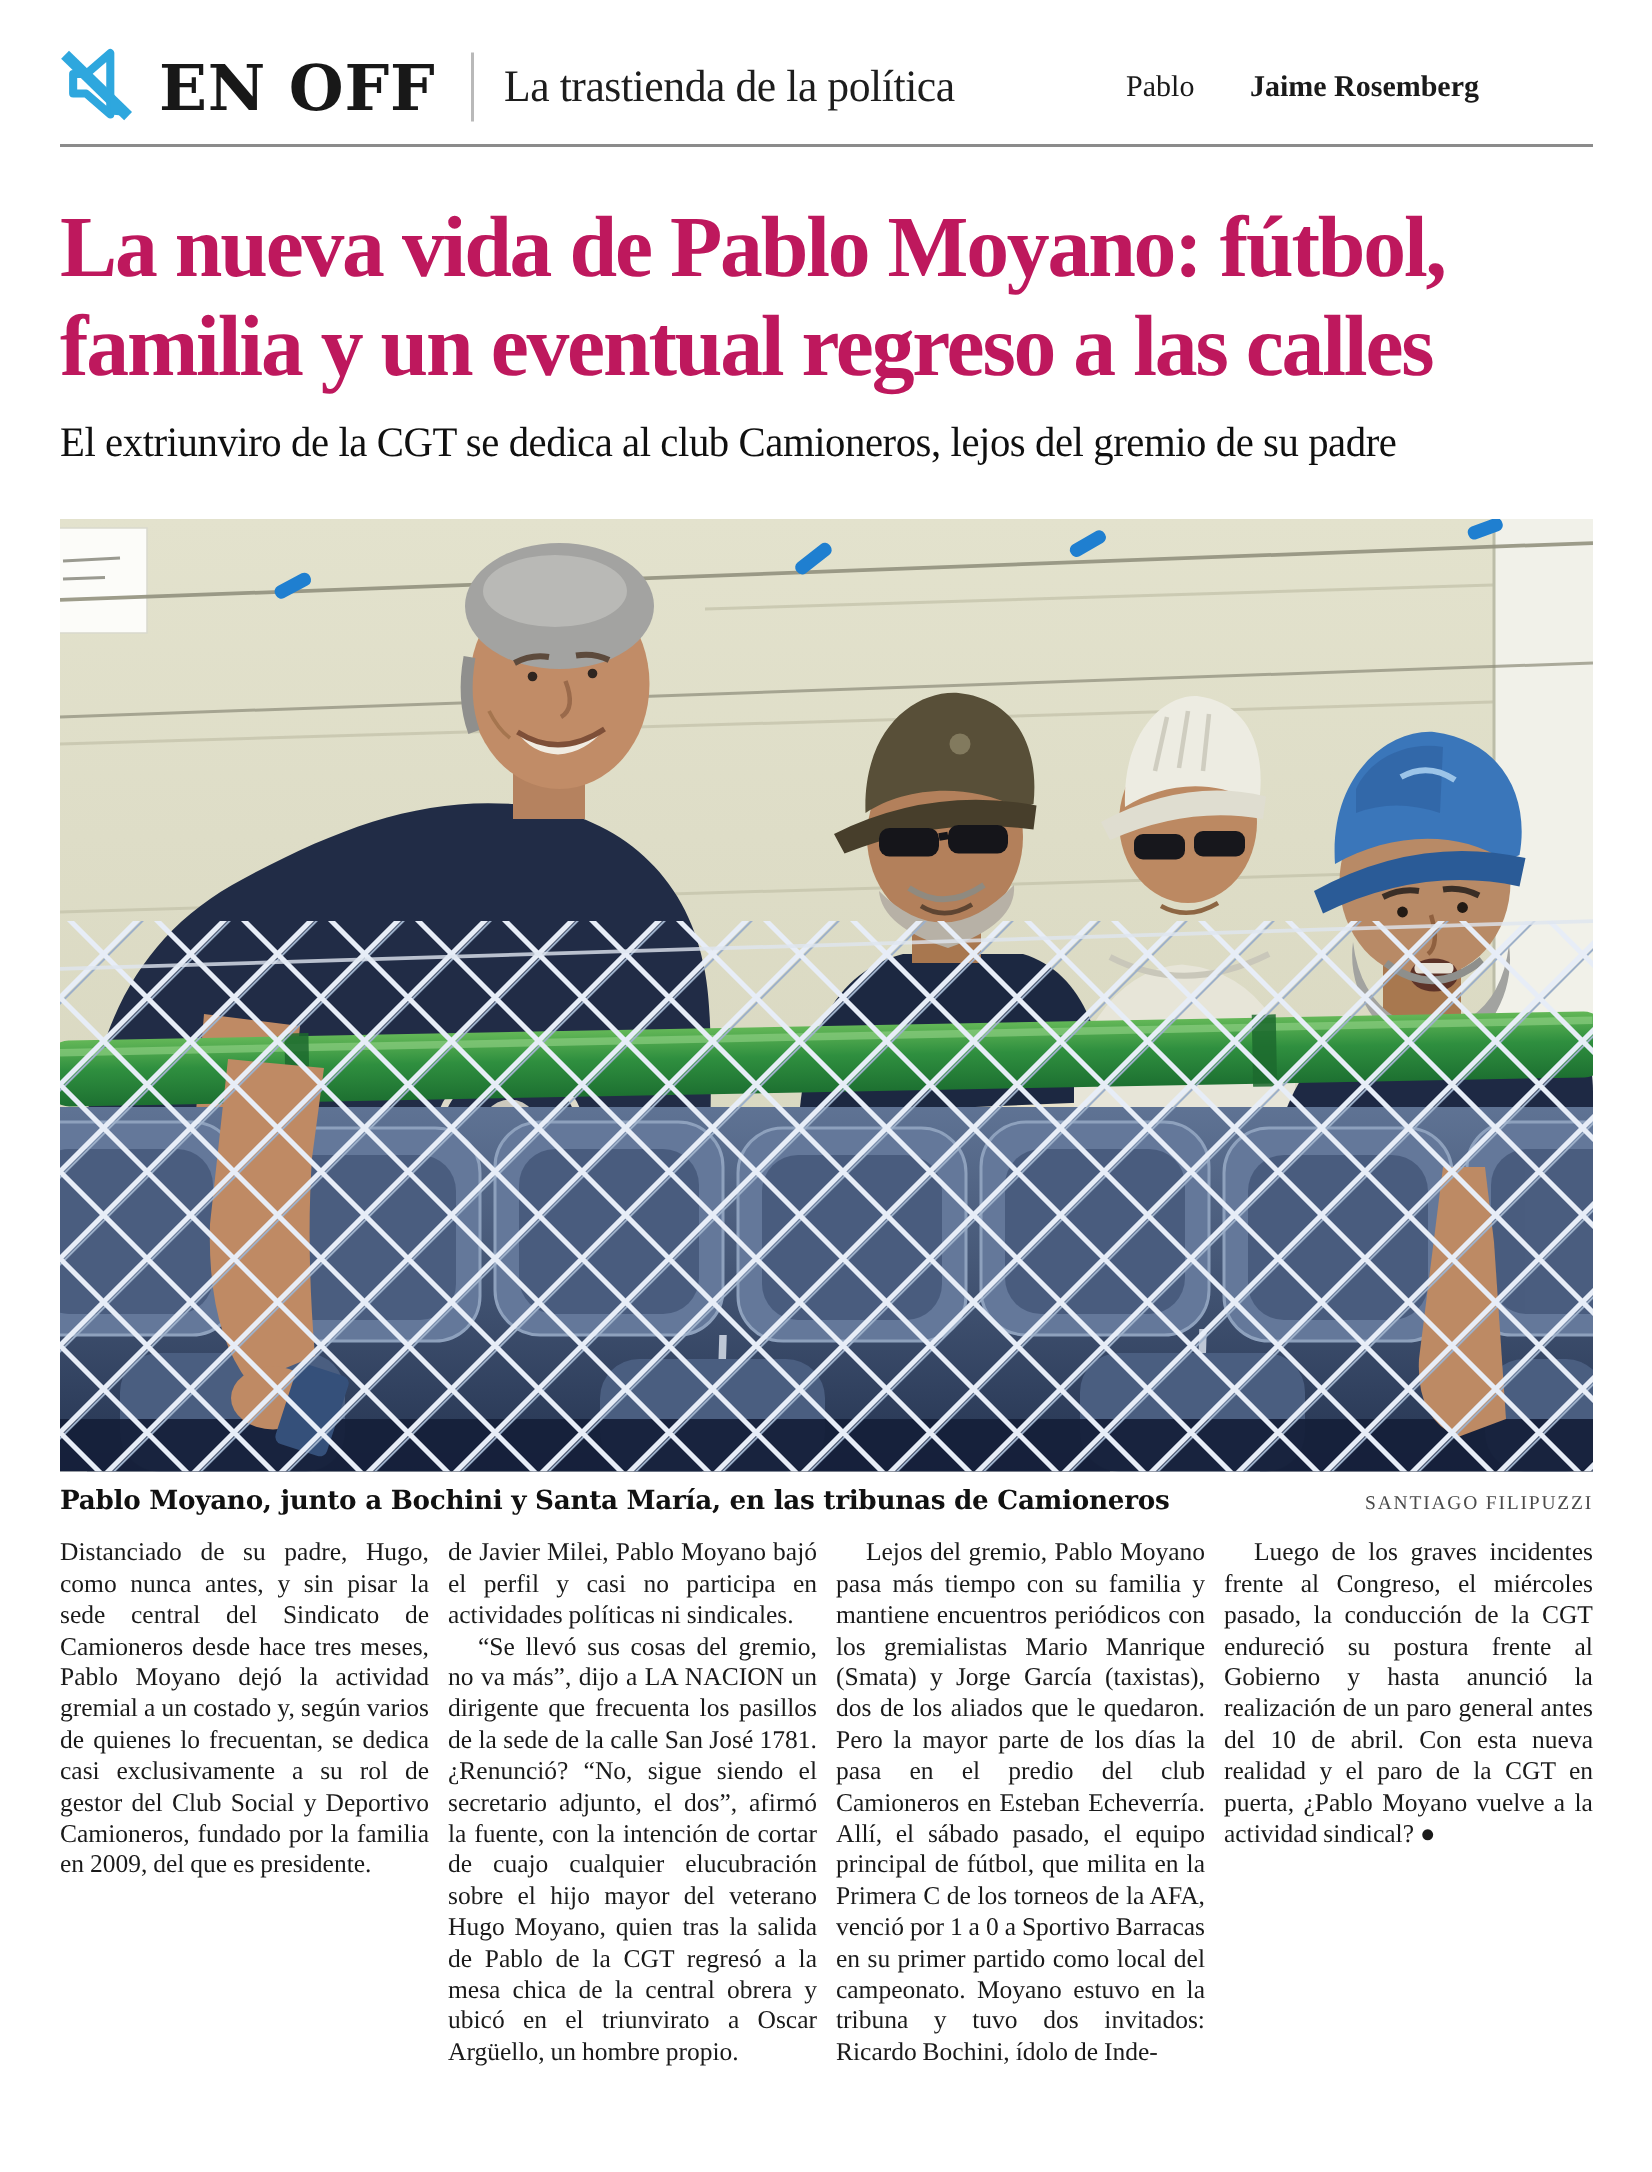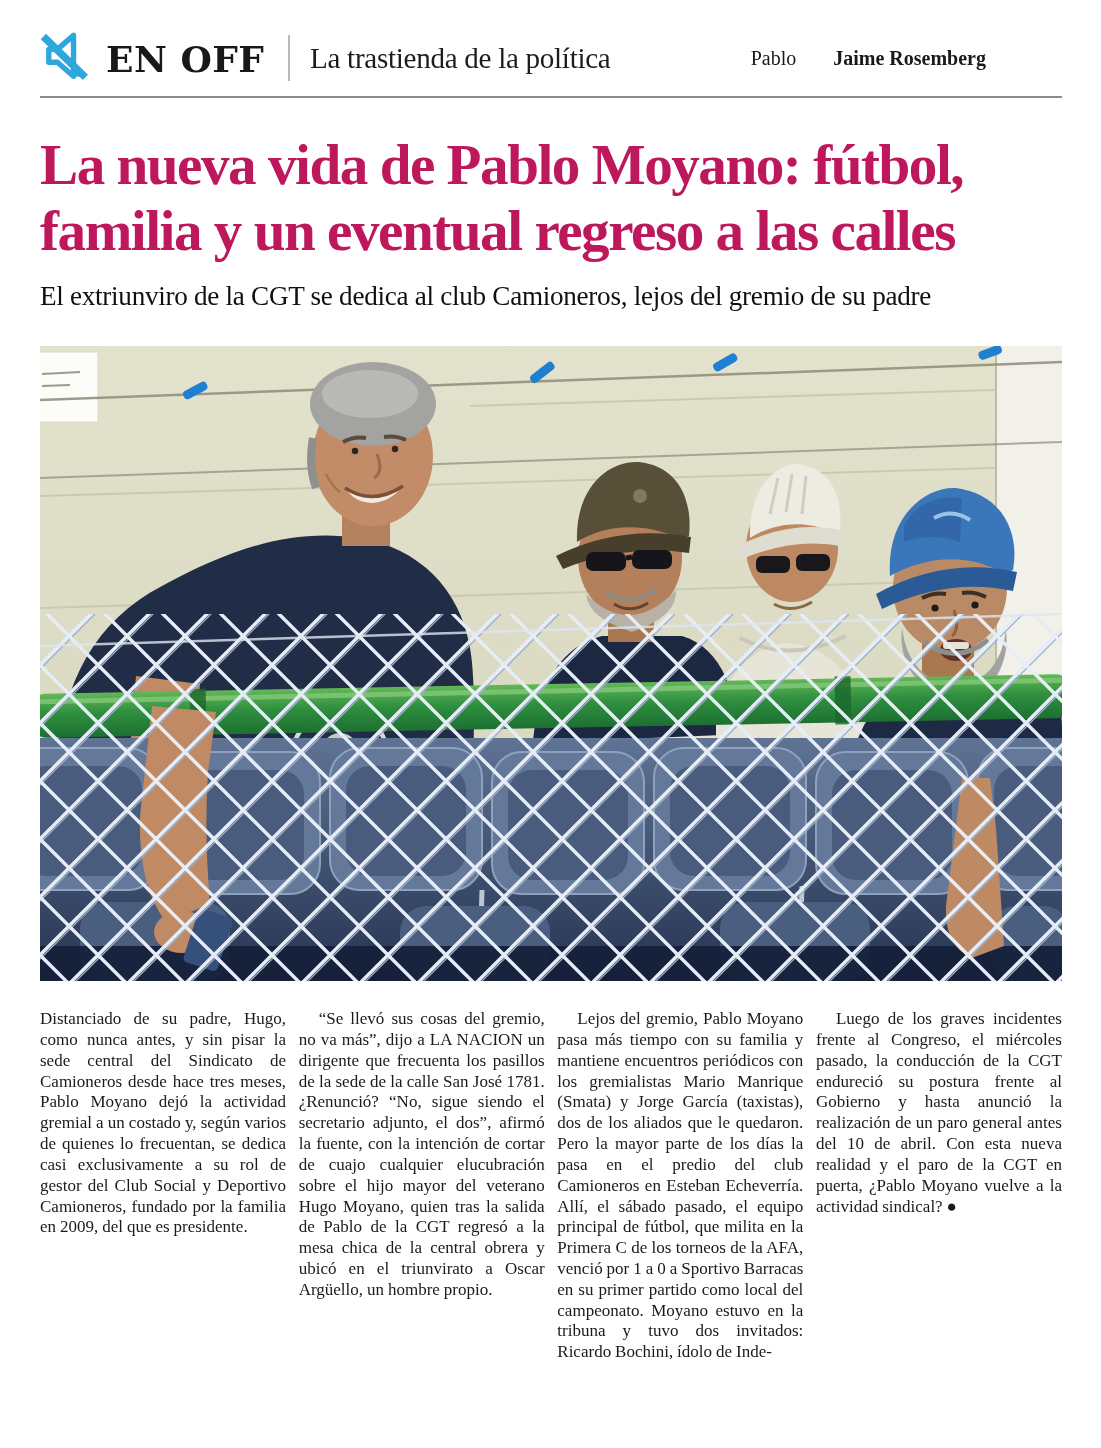--- a/index.html
+++ b/index.html
@@ -3,21 +3,21 @@
 <meta charset="utf-8">
 <style>
   * { margin:0; padding:0; box-sizing:border-box; }
   body { background:#ffffff; font-family:"Liberation Serif", serif; color:#191919; }
   .page { position:relative; width:1101px; height:1448px; background:#fff; overflow:hidden;
           padding:26px 39px 0 40px; }
 
   
   .masthead { display:flex; align-items:center; height:64px; }
   .logo-ic { width:52px; height:56px; flex:0 0 auto; margin-right:14px; }
-  .brand { font-family:"DejaVu Serif", serif; font-weight:700; font-size:36px; letter-spacing:.5px;
+  .brand { font-family:"DejaVu Serif", serif; font-weight:700; font-size:42px; letter-spacing:.5px;
            color:#181818; line-height:1; padding-top:2px; }
   .mast-div { width:2px; height:46px; background:#b9b9b9; margin:0 20px 0 24px; }
   .tagline { font-size:30px; color:#1d1d1d; letter-spacing:-.3px;
              transform:scaleX(.97); transform-origin:left center; white-space:nowrap; }
   .byline { margin-left:auto; padding-right:76px; font-size:20px; color:#1a1a1a; white-space:nowrap; }
   .byline b { font-weight:700;margin-left:32px; }
   .head-rule { height:2px; background:#8b8b8b; margin-top:6px; }
 
   
   .headline { margin-top:34px; font-weight:700; font-size:58px; line-height:1.14;
@@ -29,21 +29,21 @@
   
   figure.photo { margin-top:34px; width:1022px; height:635px; }
   figure.photo svg { display:block; }
 
   .caption-row { display:flex; align-items:baseline; margin-top:10px; width:1022px; }
   .caption { font-family:"DejaVu Serif", serif; font-weight:700; font-size:17.5px; color:#111;
              letter-spacing:-.2px; }
   .credit { margin-left:auto; font-size:13px; color:#4a4a4a; letter-spacing:1.2px; }
 
   
-  .cols { display:flex; justify-content:space-between; margin-top:28px; width:1022px; }
+  .cols { display:flex; justify-content:space-between; margin-top:14px; width:1022px; }
   .col { width:246px; }
   .col p { font-size:17px; line-height:1.225; text-align:justify; color:#1a1a1a;
            hyphens:none; word-spacing:-.3px; }
   .col p.indent { text-indent:20px; }
 </style>
 </head>
 <body>
 
 <div class="page">
 
@@ -258,26 +258,31 @@
       <ellipse cx="142" cy="586" rx="28" ry="21" fill="#bf8a64"></ellipse>
       <rect x="150" y="566" width="36" height="56" rx="5" fill="#35507a" transform="rotate(18 168 594)"></rect>
       <path d="M922 432 L906 560 Q904 600 932 612 L964 600 L956 482 L950 432 Z" fill="#bd8a64"></path>
 
       <rect x="0" y="268" width="1022" height="367" fill="url(#mesh2)"></rect>
       <rect x="0" y="268" width="1022" height="367" fill="url(#mesh)"></rect>
       <path d="M0 300 L1022 268" stroke="#dfe6f0" stroke-width="2.5" opacity=".8"></path>
     </svg>
   </figure>
 
+  <div class="caption-row">
+    <span class="caption">Pablo Moyano, junto a Bochini y Santa María, en las tribunas de Camioneros</span>
+    <span class="credit">SANTIAGO FILIPUZZI</span>
+  </div>
 
   <div class="cols">
     <div class="col">
       <p>Distanciado de su padre, Hugo, como nunca antes, y sin pisar la sede central del Sindicato de Camioneros desde hace tres meses, Pablo Moyano dejó la actividad gremial a un costado y, según varios de quienes lo frecuentan, se dedica casi exclusivamente a su rol de gestor del Club Social y Deportivo Camioneros, fundado por la familia en 2009, del que es presidente.</p>
     </div>
     <div class="col">
+      <p>de Javier Milei, Pablo Moyano bajó el perfil y casi no participa en actividades políticas ni sindicales.</p>
       <p class="indent">“Se llevó sus cosas del gremio, no va más”, dijo a LA NACION un dirigente que frecuenta los pasillos de la sede de la calle San José 1781. ¿Renunció? “No, sigue siendo el secretario adjunto, el dos”, afirmó la fuente, con la intención de cortar de cuajo cualquier elucubración sobre el hijo mayor del veterano Hugo Moyano, quien tras la salida de Pablo de la CGT regresó a la mesa chica de la central obrera y ubicó en el triunvirato a Oscar Argüello, un hombre propio.</p>
     </div>
     <div class="col">
       <p class="indent">Lejos del gremio, Pablo Moyano pasa más tiempo con su familia y mantiene encuentros periódicos con los gremialistas Mario Manrique (Smata) y Jorge García (taxistas), dos de los aliados que le quedaron. Pero la mayor parte de los días la pasa en el predio del club Camioneros en Esteban Echeverría. Allí, el sábado pasado, el equipo principal de fútbol, que milita en la Primera C de los torneos de la AFA, venció por 1 a 0 a Sportivo Barracas en su primer partido como local del campeonato. Moyano estuvo en la tribuna y tuvo dos invitados: Ricardo Bochini, ídolo de Inde-</p>
     </div>
     <div class="col">
       <p class="indent">Luego de los graves incidentes frente al Congreso, el miércoles pasado, la conducción de la CGT endureció su postura frente al Gobierno y hasta anunció la realización de un paro general antes del 10 de abril. Con esta nueva realidad y el paro de la CGT en puerta, ¿Pablo Moyano vuelve a la actividad sindical? ●</p>
     </div>
   </div>
 

